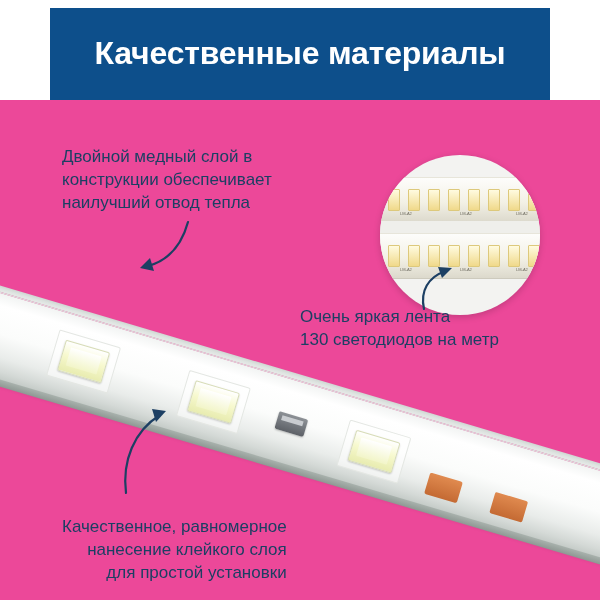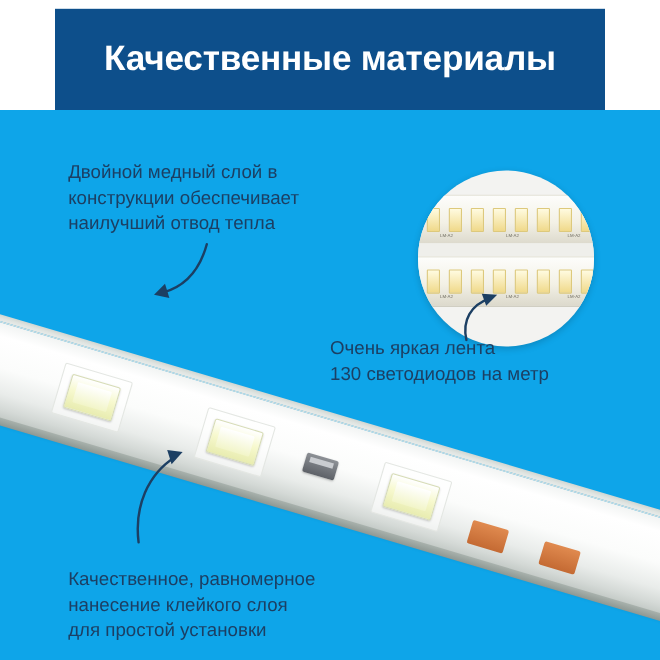--- a/index.html
+++ b/index.html
@@ -47,21 +47,21 @@
     white-space: nowrap;
   }
 
   
   .stage {
     position: absolute;
     left: 0;
     top: 100px;
     width: 600px;
     height: 500px;
-    background: #0ea5e9;
+    background: #ec4899;
     overflow: hidden;
   }
 
   
   .strip-wrap {
     position: absolute;
     left: -40px;
     top: 148px;
     width: 700px;
     height: 160px;
@@ -201,21 +201,21 @@
     position: absolute;
     color: #1c3f63;
     font-size: 17px;
     line-height: 1.36;
     font-family: "Liberation Sans", sans-serif;
   }
   .callout div { white-space: nowrap; }
 
   .callout-top    { left: 62px;  top: 45px;  }
   .callout-right  { left: 300px; top: 205px; }
-  .callout-bottom { left: 62px;  top: 415px; }
+  .callout-bottom { left: 62px;  top: 415px; text-align: right; }
 
   
   .arrow-svg {
     position: absolute;
     overflow: visible;
   }
   .arrow-path {
     fill: none;
     stroke: #1c3f63;
     stroke-width: 2.2;

